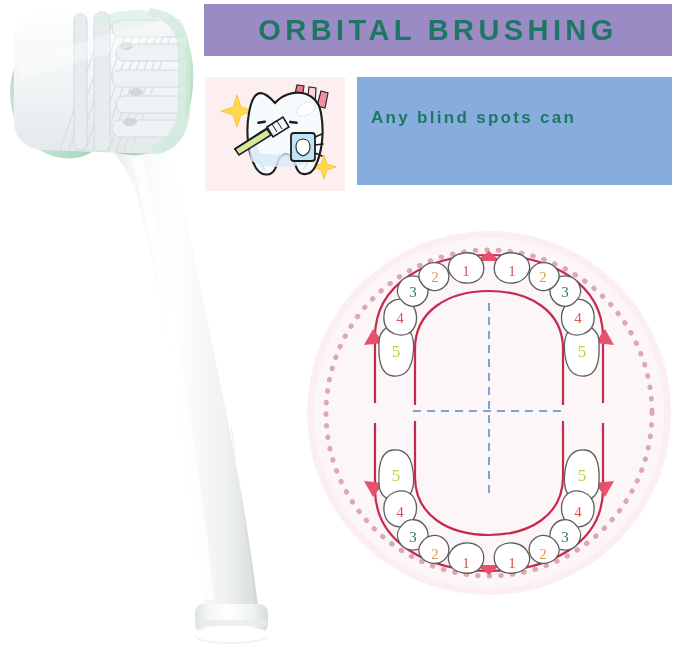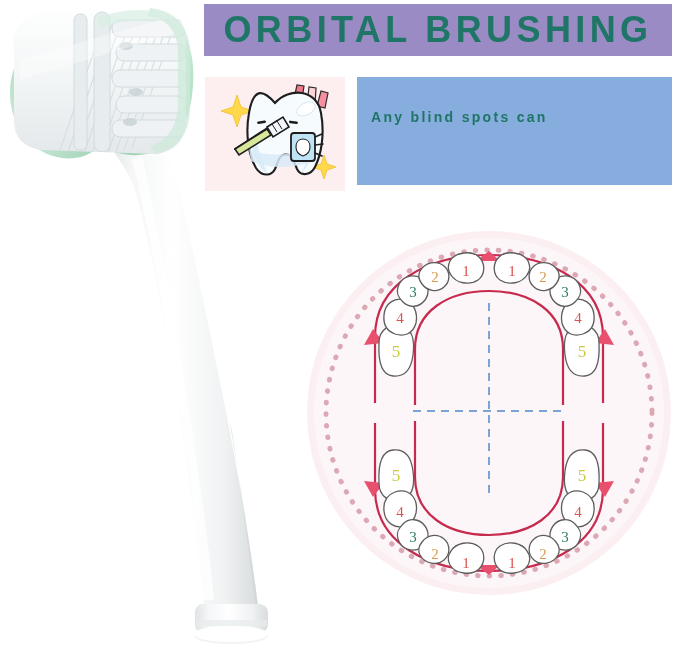--- a/index.html
+++ b/index.html
@@ -25,21 +25,21 @@
     top: 4px;
     width: 468px;
     height: 52px;
     background: #9b8bc4;
     display: flex;
     align-items: center;
     justify-content: center;
   }
   #title-text {
     color: #1f7566;
-    font-size: 36px;
+    font-size: 29px;
     font-weight: bold;
     letter-spacing: 4.4px;
     white-space: nowrap;
     line-height: 1;
   }
 
   
   #tooth-card {
     position: absolute;
     left: 205px;
@@ -60,21 +60,21 @@
     height: 108px;
     background: #87acde;
     display: flex;
     flex-direction: column;
     justify-content: center;
     padding-left: 14px;
     box-sizing: border-box;
   }
   .message-line {
     color: #1f7566;
-    font-size: 14px;
+    font-size: 17px;
     font-weight: bold;
     letter-spacing: 2.3px;
     line-height: 1;
     white-space: nowrap;
   }
   #message-line-1 { margin-bottom: 28px; }
 
   
   #brush-art {
     position: absolute;

